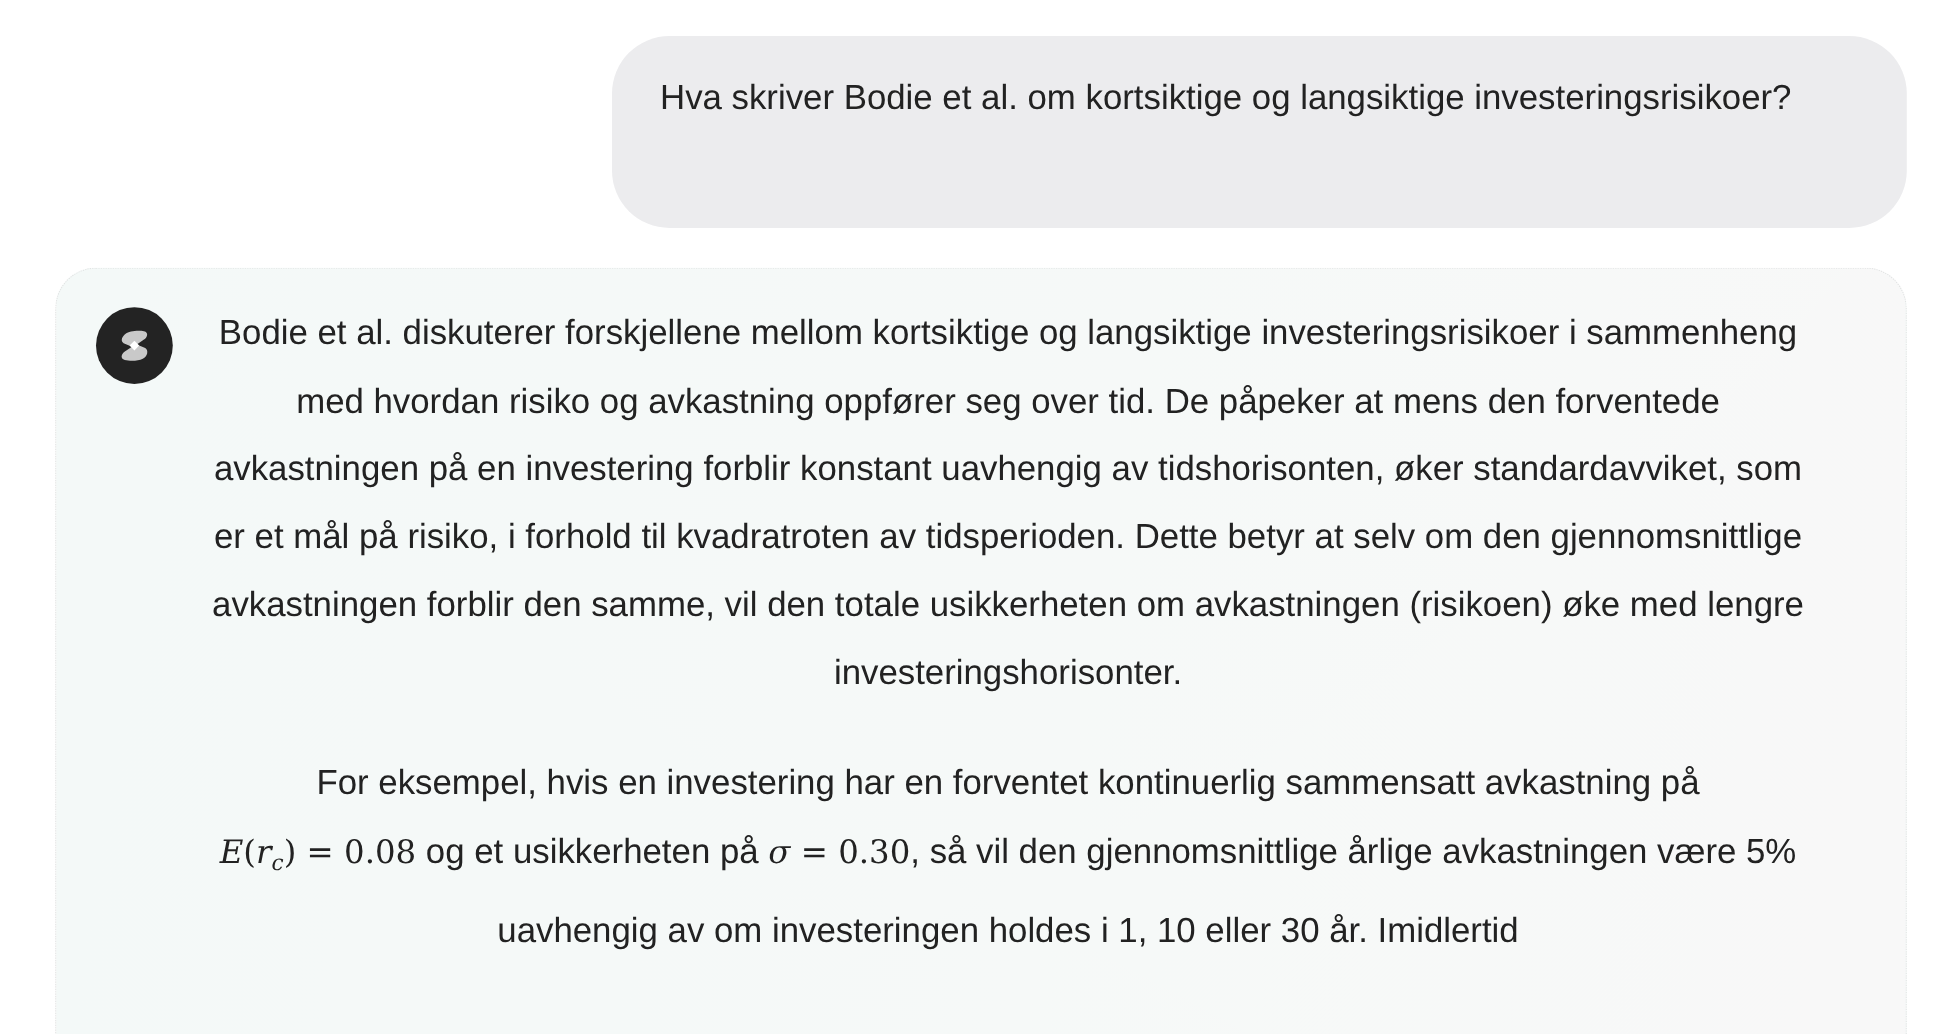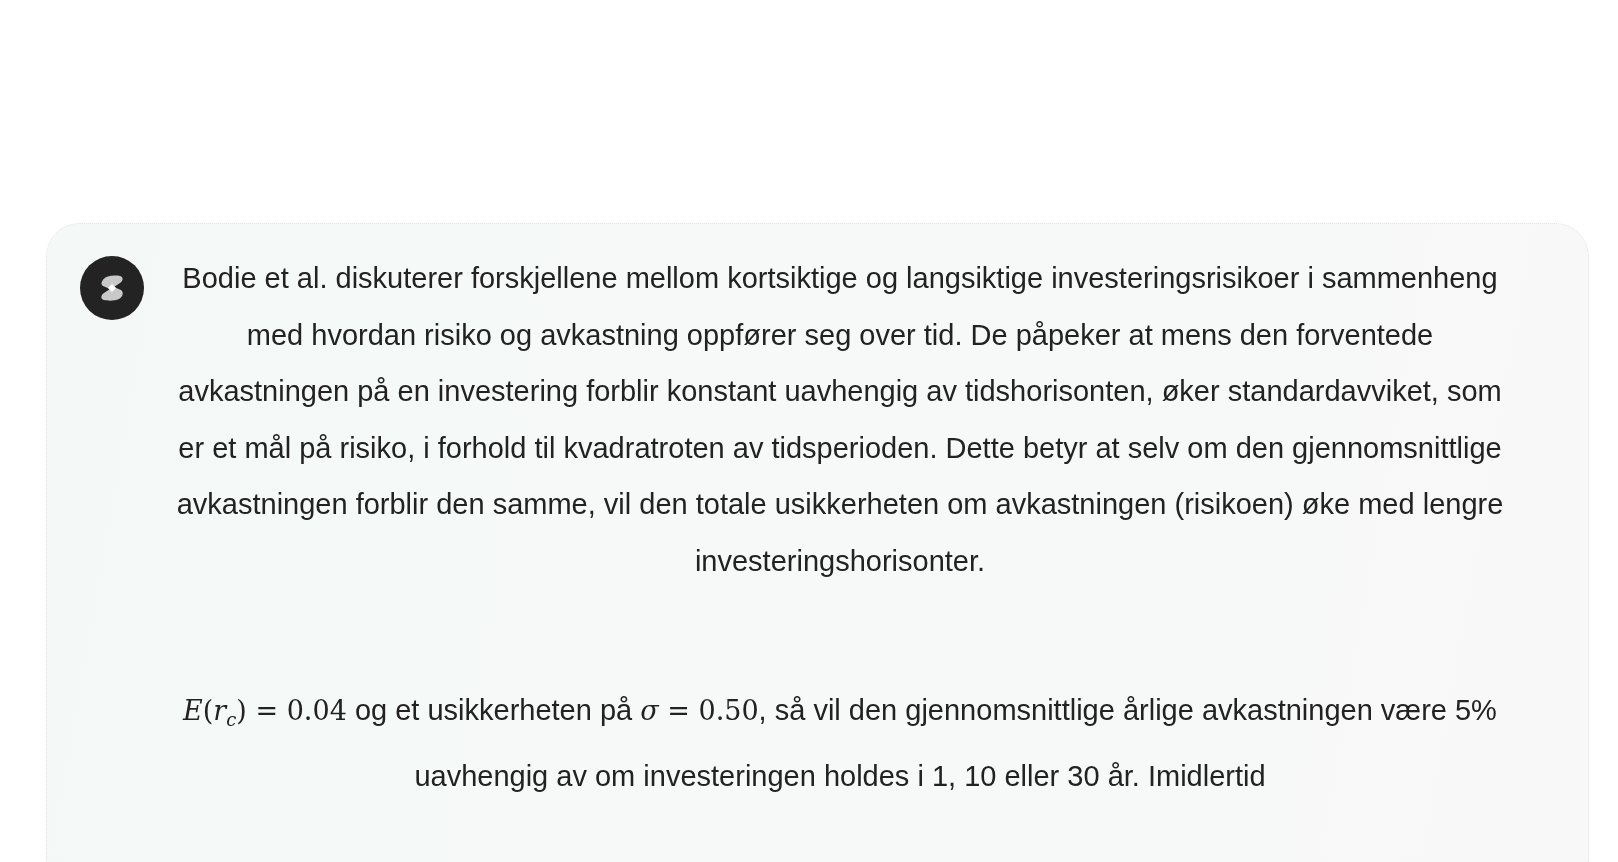--- a/index.html
+++ b/index.html
@@ -77,34 +77,39 @@
       font-size: 18px;
       vertical-align: -6px;
       font-style: italic;
     }
   </style>
 </head>
 <body>
 
 <div class="chat">
 
+  <div class="user-row">
+    <div class="user-bubble">
+      <span>Hva skriver Bodie et al. om kortsiktige og langsiktige investeringsrisikoer?</span>
+    </div>
+  </div>
 
   <div class="assistant-card">
     <div class="avatar">
       <svg width="38" height="38" viewBox="0 0 38 38">
         <path d="M12 9 C14 7 22 6 27 7 C31 8 30 12 27 14 L21 18 L28 21 C31 23 30 28 26 30 C22 32 15 32 11 31 C7 30 8 26 11 24 L17 20 L10 17 C7 15 9 11 12 9 Z" fill="#c9c9c9"></path>
         <path d="M15 19 L19 15 L23 19 L19 23 Z" fill="#ffffff"></path>
       </svg>
     </div>
 
     <div class="assistant-body">
       <p class="para">Bodie et al. diskuterer forskjellene mellom kortsiktige og langsiktige investeringsrisikoer i sammenheng med hvordan risiko og avkastning oppfører seg over tid. De påpeker at mens den forventede avkastningen på en investering forblir konstant uavhengig av tidshorisonten, øker standardavviket, som er et mål på risiko, i forhold til kvadratroten av tidsperioden. Dette betyr at selv om den gjennomsnittlige avkastningen forblir den samme, vil den totale usikkerheten om avkastningen (risikoen) øke med lengre investeringshorisonter.</p>
 
       <p class="para">
-        <br>
-        <span class="math"><i>E</i>(<i>r</i><sub>c</sub>) <span>= 0.04</span></span>
+        <span>For eksempel, hvis en investering har en forventet kontinuerlig sammensatt avkastning på</span><br>
+        <span class="math"><i>E</i>(<i>r</i><sub>c</sub>) <span>= 0.08</span></span>
         <span>og et usikkerheten på</span>
-        <span class="math"><i>σ</i> <span>= 0.50</span></span><span>, så vil den gjennomsnittlige årlige avkastningen være 5% uavhengig av om investeringen holdes i 1, 10 eller 30 år. Imidlertid</span>
+        <span class="math"><i>σ</i> <span>= 0.30</span></span><span>, så vil den gjennomsnittlige årlige avkastningen være 5% uavhengig av om investeringen holdes i 1, 10 eller 30 år. Imidlertid</span>
       </p>
     </div>
   </div>
 
 </div>
 
 </body></html>

